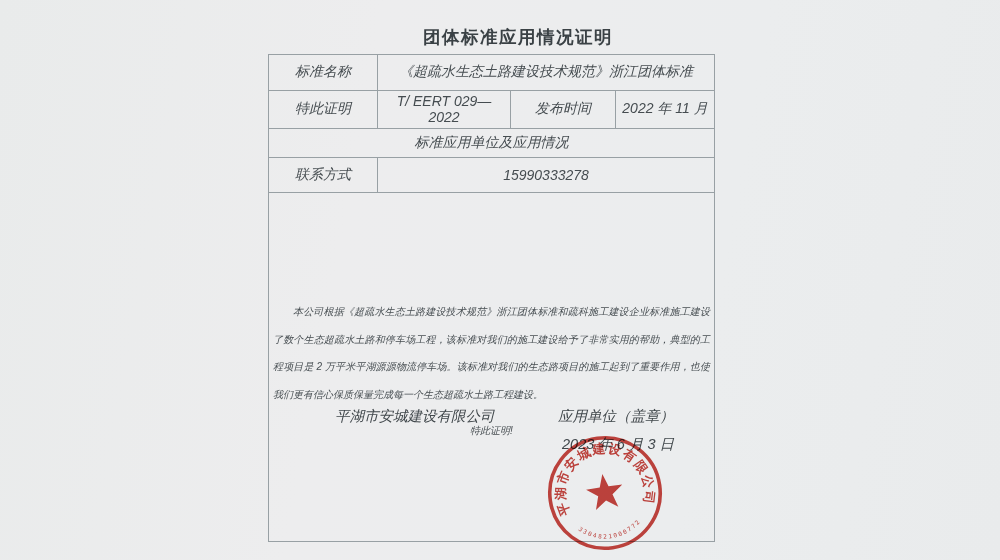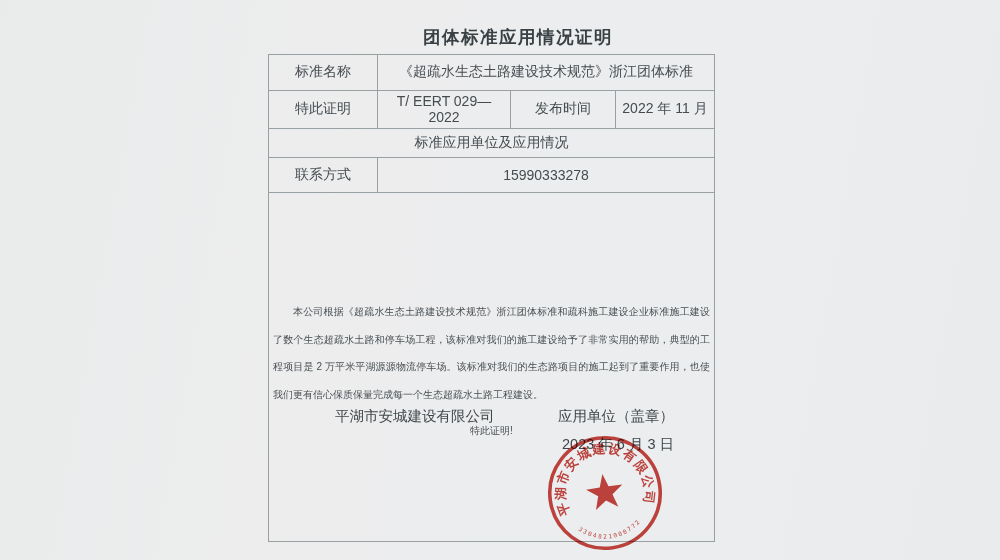--- a/index.html
+++ b/index.html
@@ -12,21 +12,21 @@
   .title{
     position:absolute;top:7px;left:0;width:1000px;text-align:center;
     font-size:17.5px;font-weight:bold;letter-spacing:1.5px;color:#3a4145;margin:18px;
   }
   table.cert{
     position:absolute;left:268px;top:54px;width:446px;height:488px;
     border-collapse:collapse;table-layout:fixed;
   }
   table.cert td{
     border:1px solid #98a0a4;font-size:14px;color:#454c50;
-    text-align:center;vertical-align:middle;padding:0 4px;overflow:hidden;
+    text-align:center;vertical-align:middle;padding:0 4px;overflow:hidden;font-style:italic;
   }
   tr.r1{height:31px;} tr.r2{height:31px;} tr.r3{height:25px;}
   tr.r4{height:32px;} tr.r5{height:31px;margin-top:20px;} tr.r6{height:31px;}
   td.bodycell{
     height:301px;position:relative;vertical-align:top;text-align:left;
     padding:12px 12px 0 12px;
   }
   .para{
     margin:2px 0 0 0;text-indent:2em;line-height:27.5px;font-size:10px;
     text-align:justify;color:#474e52;

